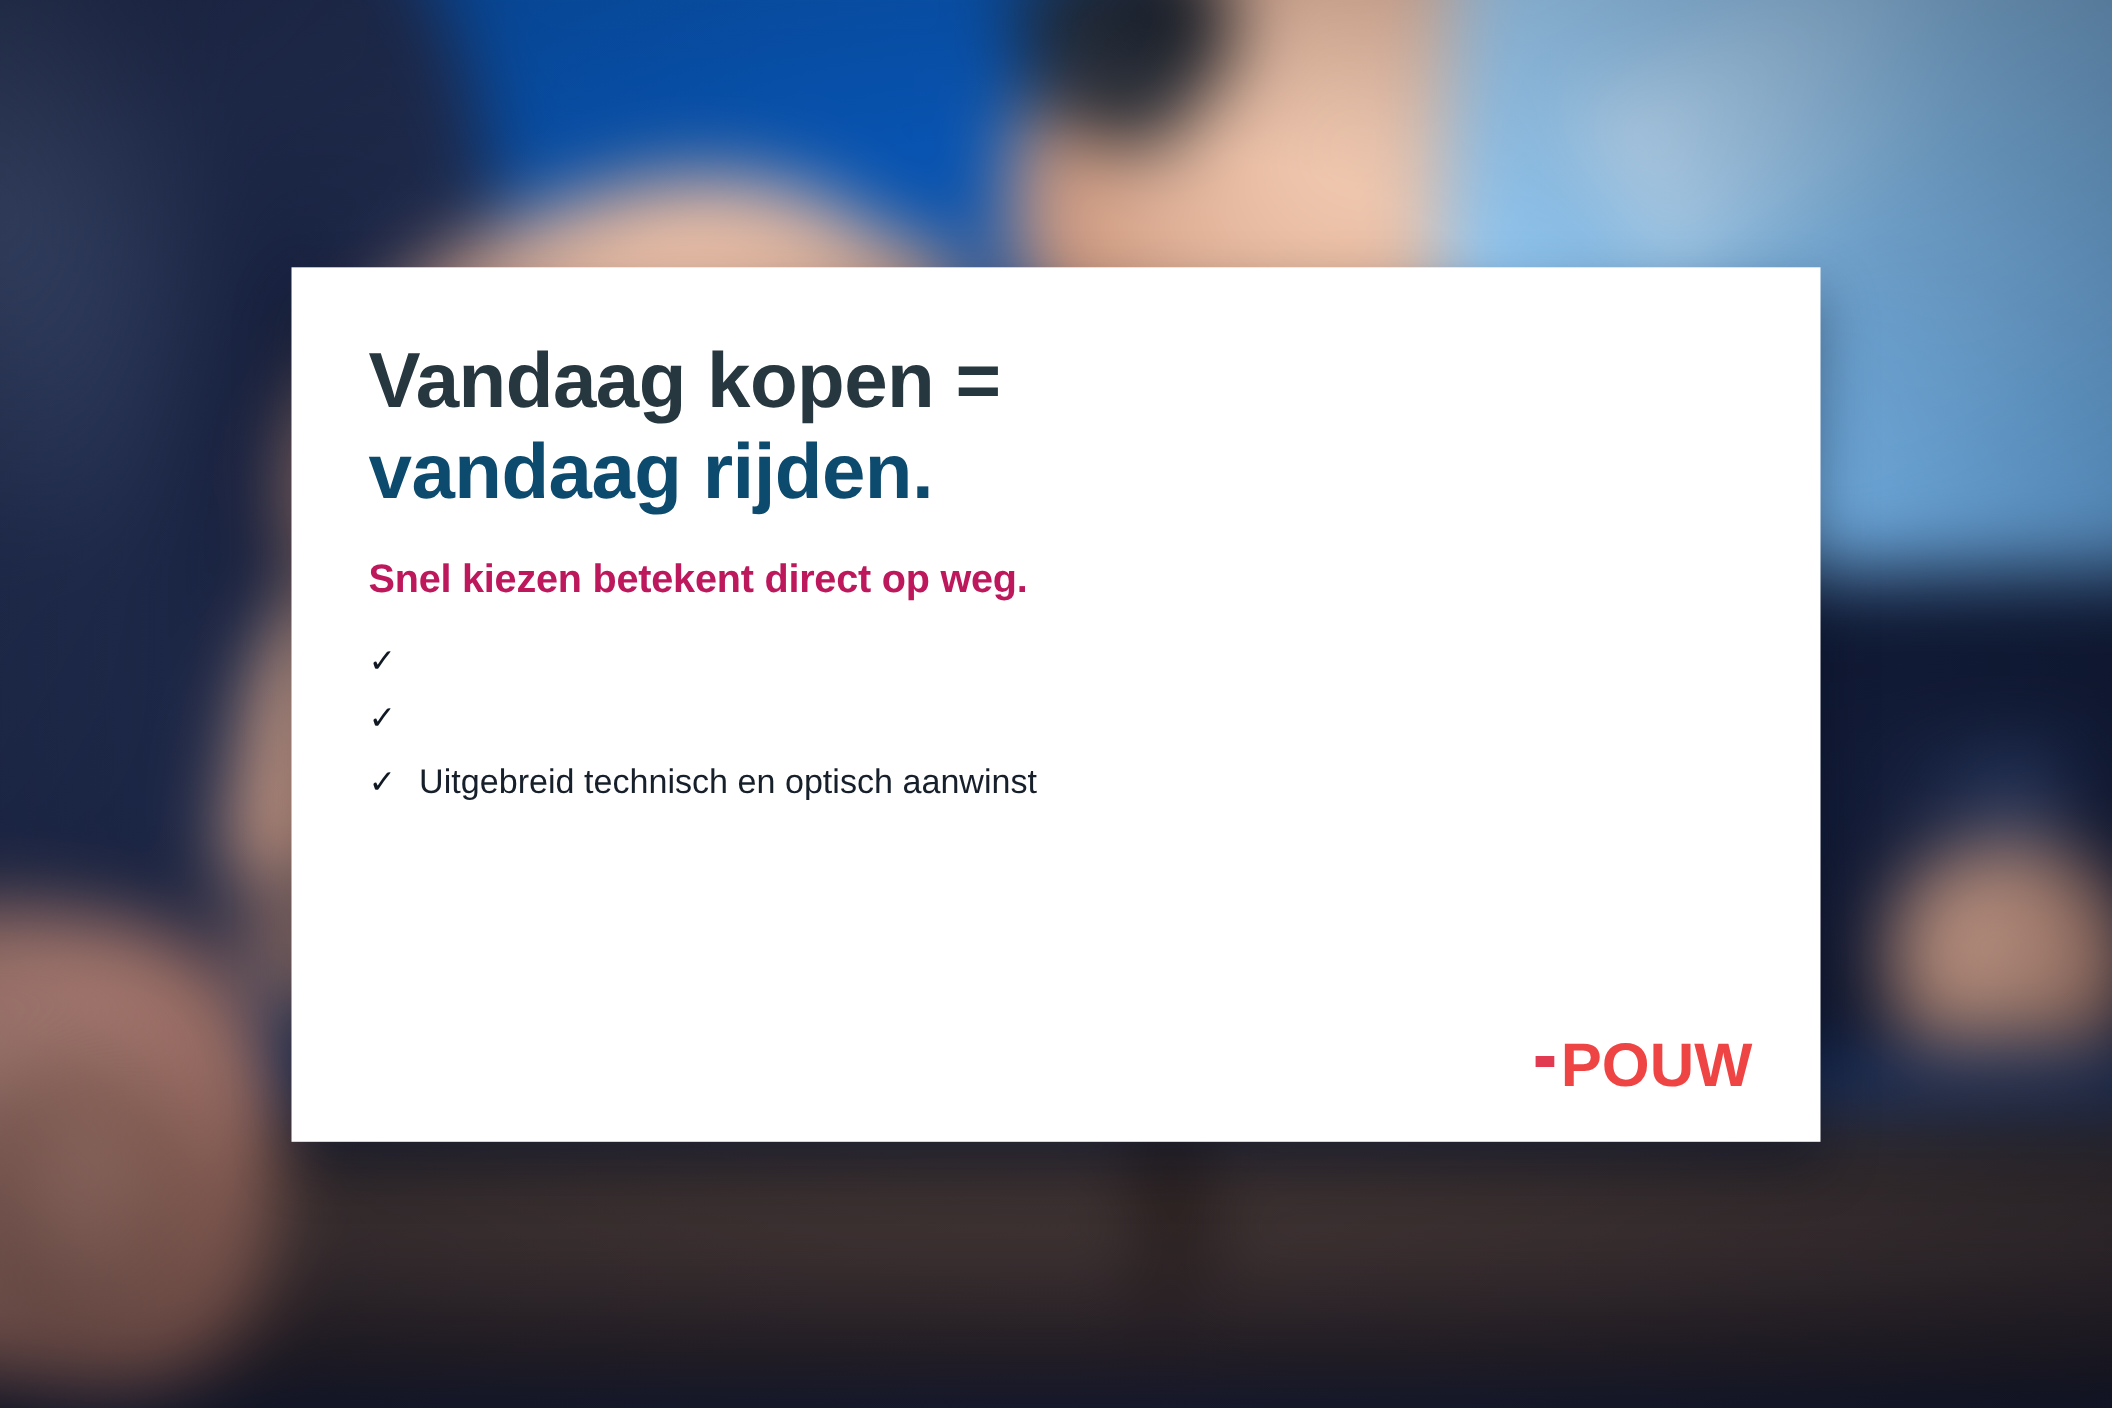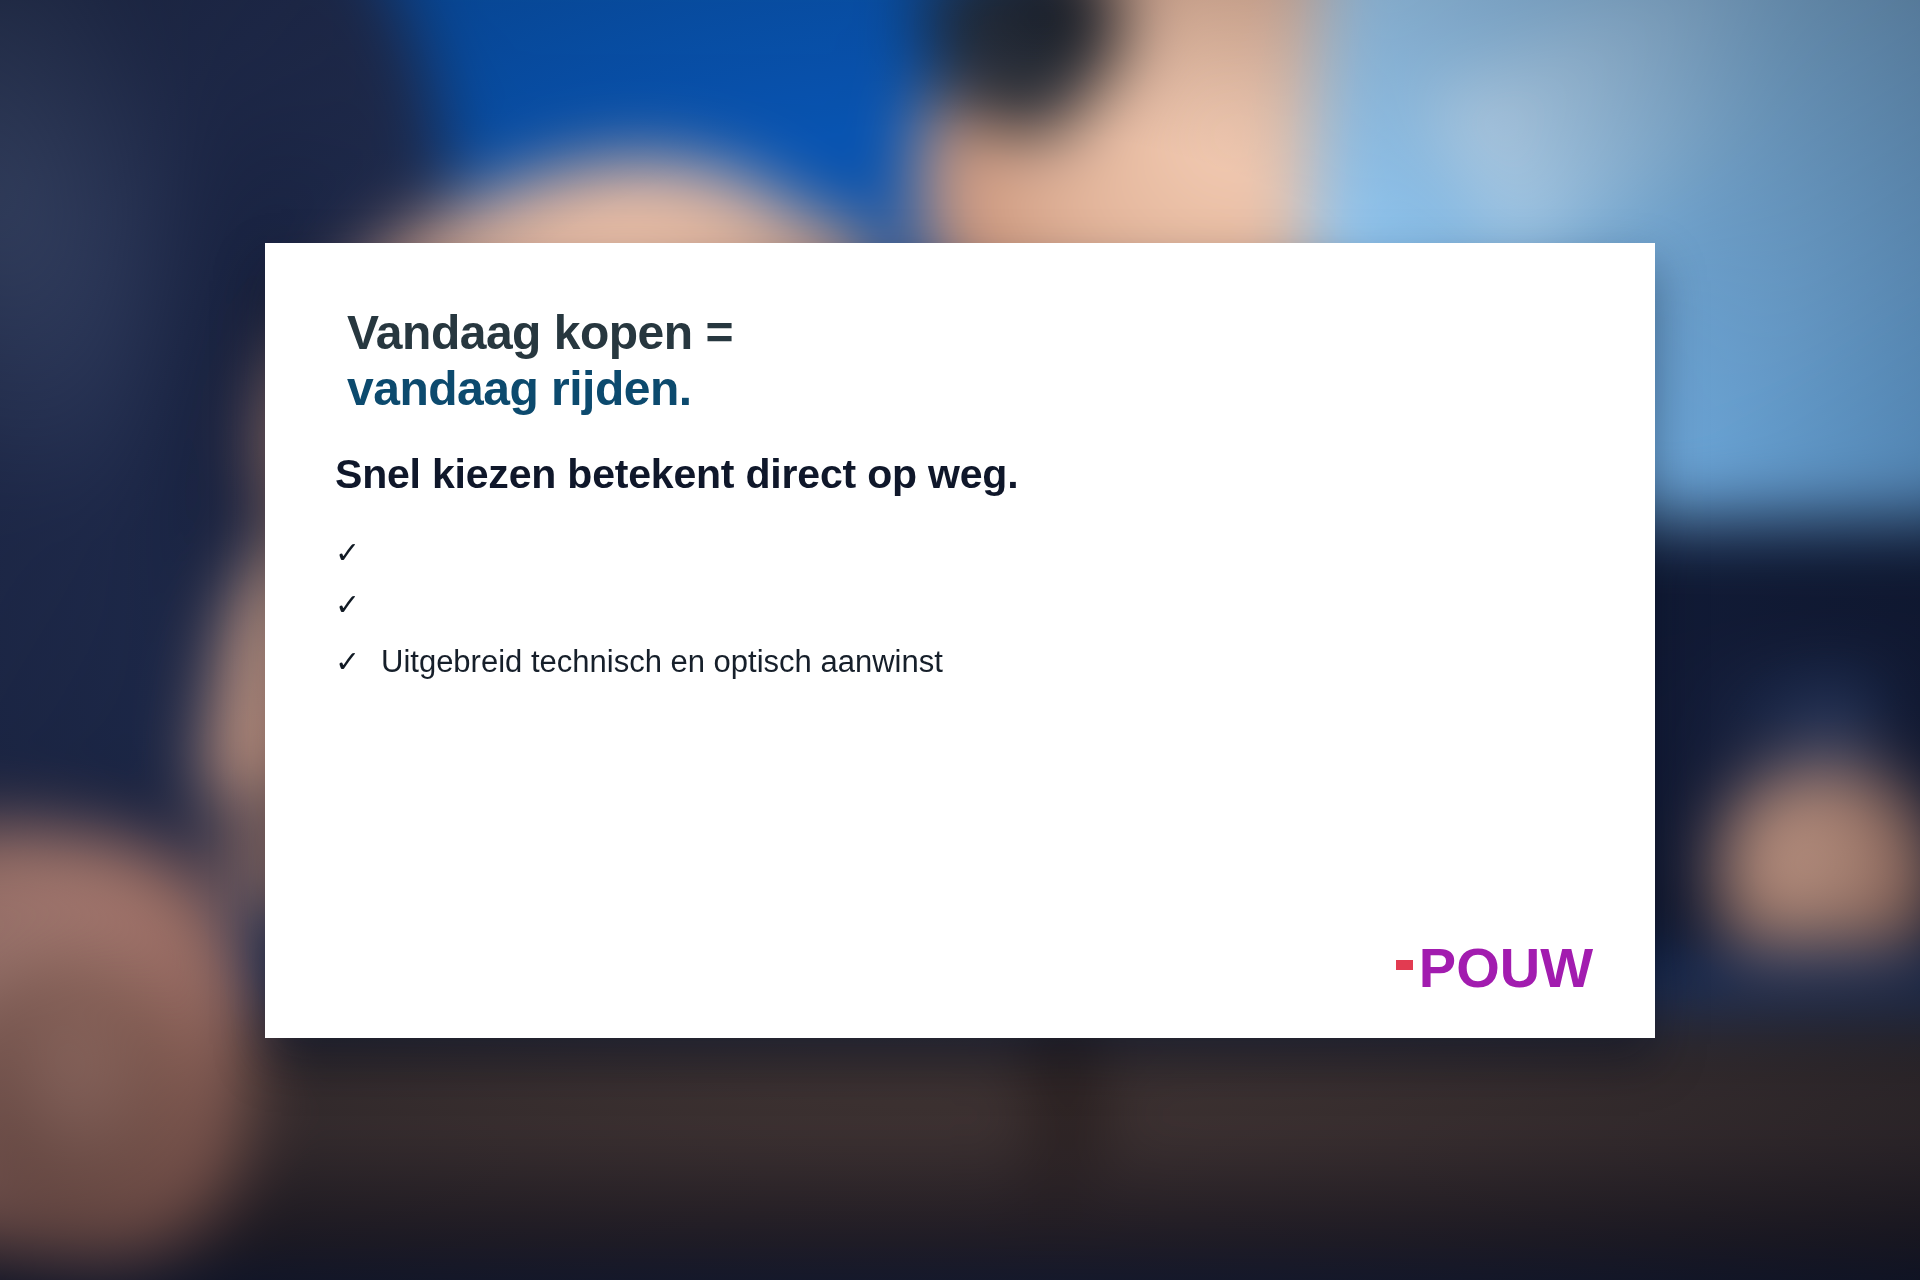--- a/index.html
+++ b/index.html
@@ -254,34 +254,33 @@
     top: 243px;
     width: 1390px;
     height: 795px;
     background: #ffffff;
     box-shadow: 0 22px 46px rgba(5, 10, 25, .38);
     padding: 62px 70px 0 70px;
   }
 
   .headline {
     font-weight: 700;
-    font-size: 48px;
+    font-size: 71px;
     line-height: 1.17;
     letter-spacing: -0.5px;
     color: #27373f;
-    margin-left: 12px;
   }
   .headline .line2 { display: block; }
 
   .subheadline {
     margin-top: 34px;
     font-weight: 700;
-    font-size: 41px;
+    font-size: 36px;
     letter-spacing: -0.2px;
-    color: #0f172a;
+    color: #be185d;
   }
 
   .benefits {
     list-style: none;
     margin-top: 40px;
   }
   .benefit {
     display: flex;
     align-items: baseline;
     gap: 18px;
@@ -382,16 +381,16 @@
     </li>
     <li class="benefit">
       <span class="check-icon">✓</span>
       <span>Uitgebreid technisch en optisch aanwinst</span>
     </li>
   </ul>
 
 
   <div class="logo">
     <span class="logo-dash" style="background: rgb(226, 59, 81);"></span>
-    <span class="logo-word" style="color: #a21caf;">POUW</span>
+    <span class="logo-word" style="color: #ef4444;">POUW</span>
   </div>
 
 </div>
 
 </body></html>

